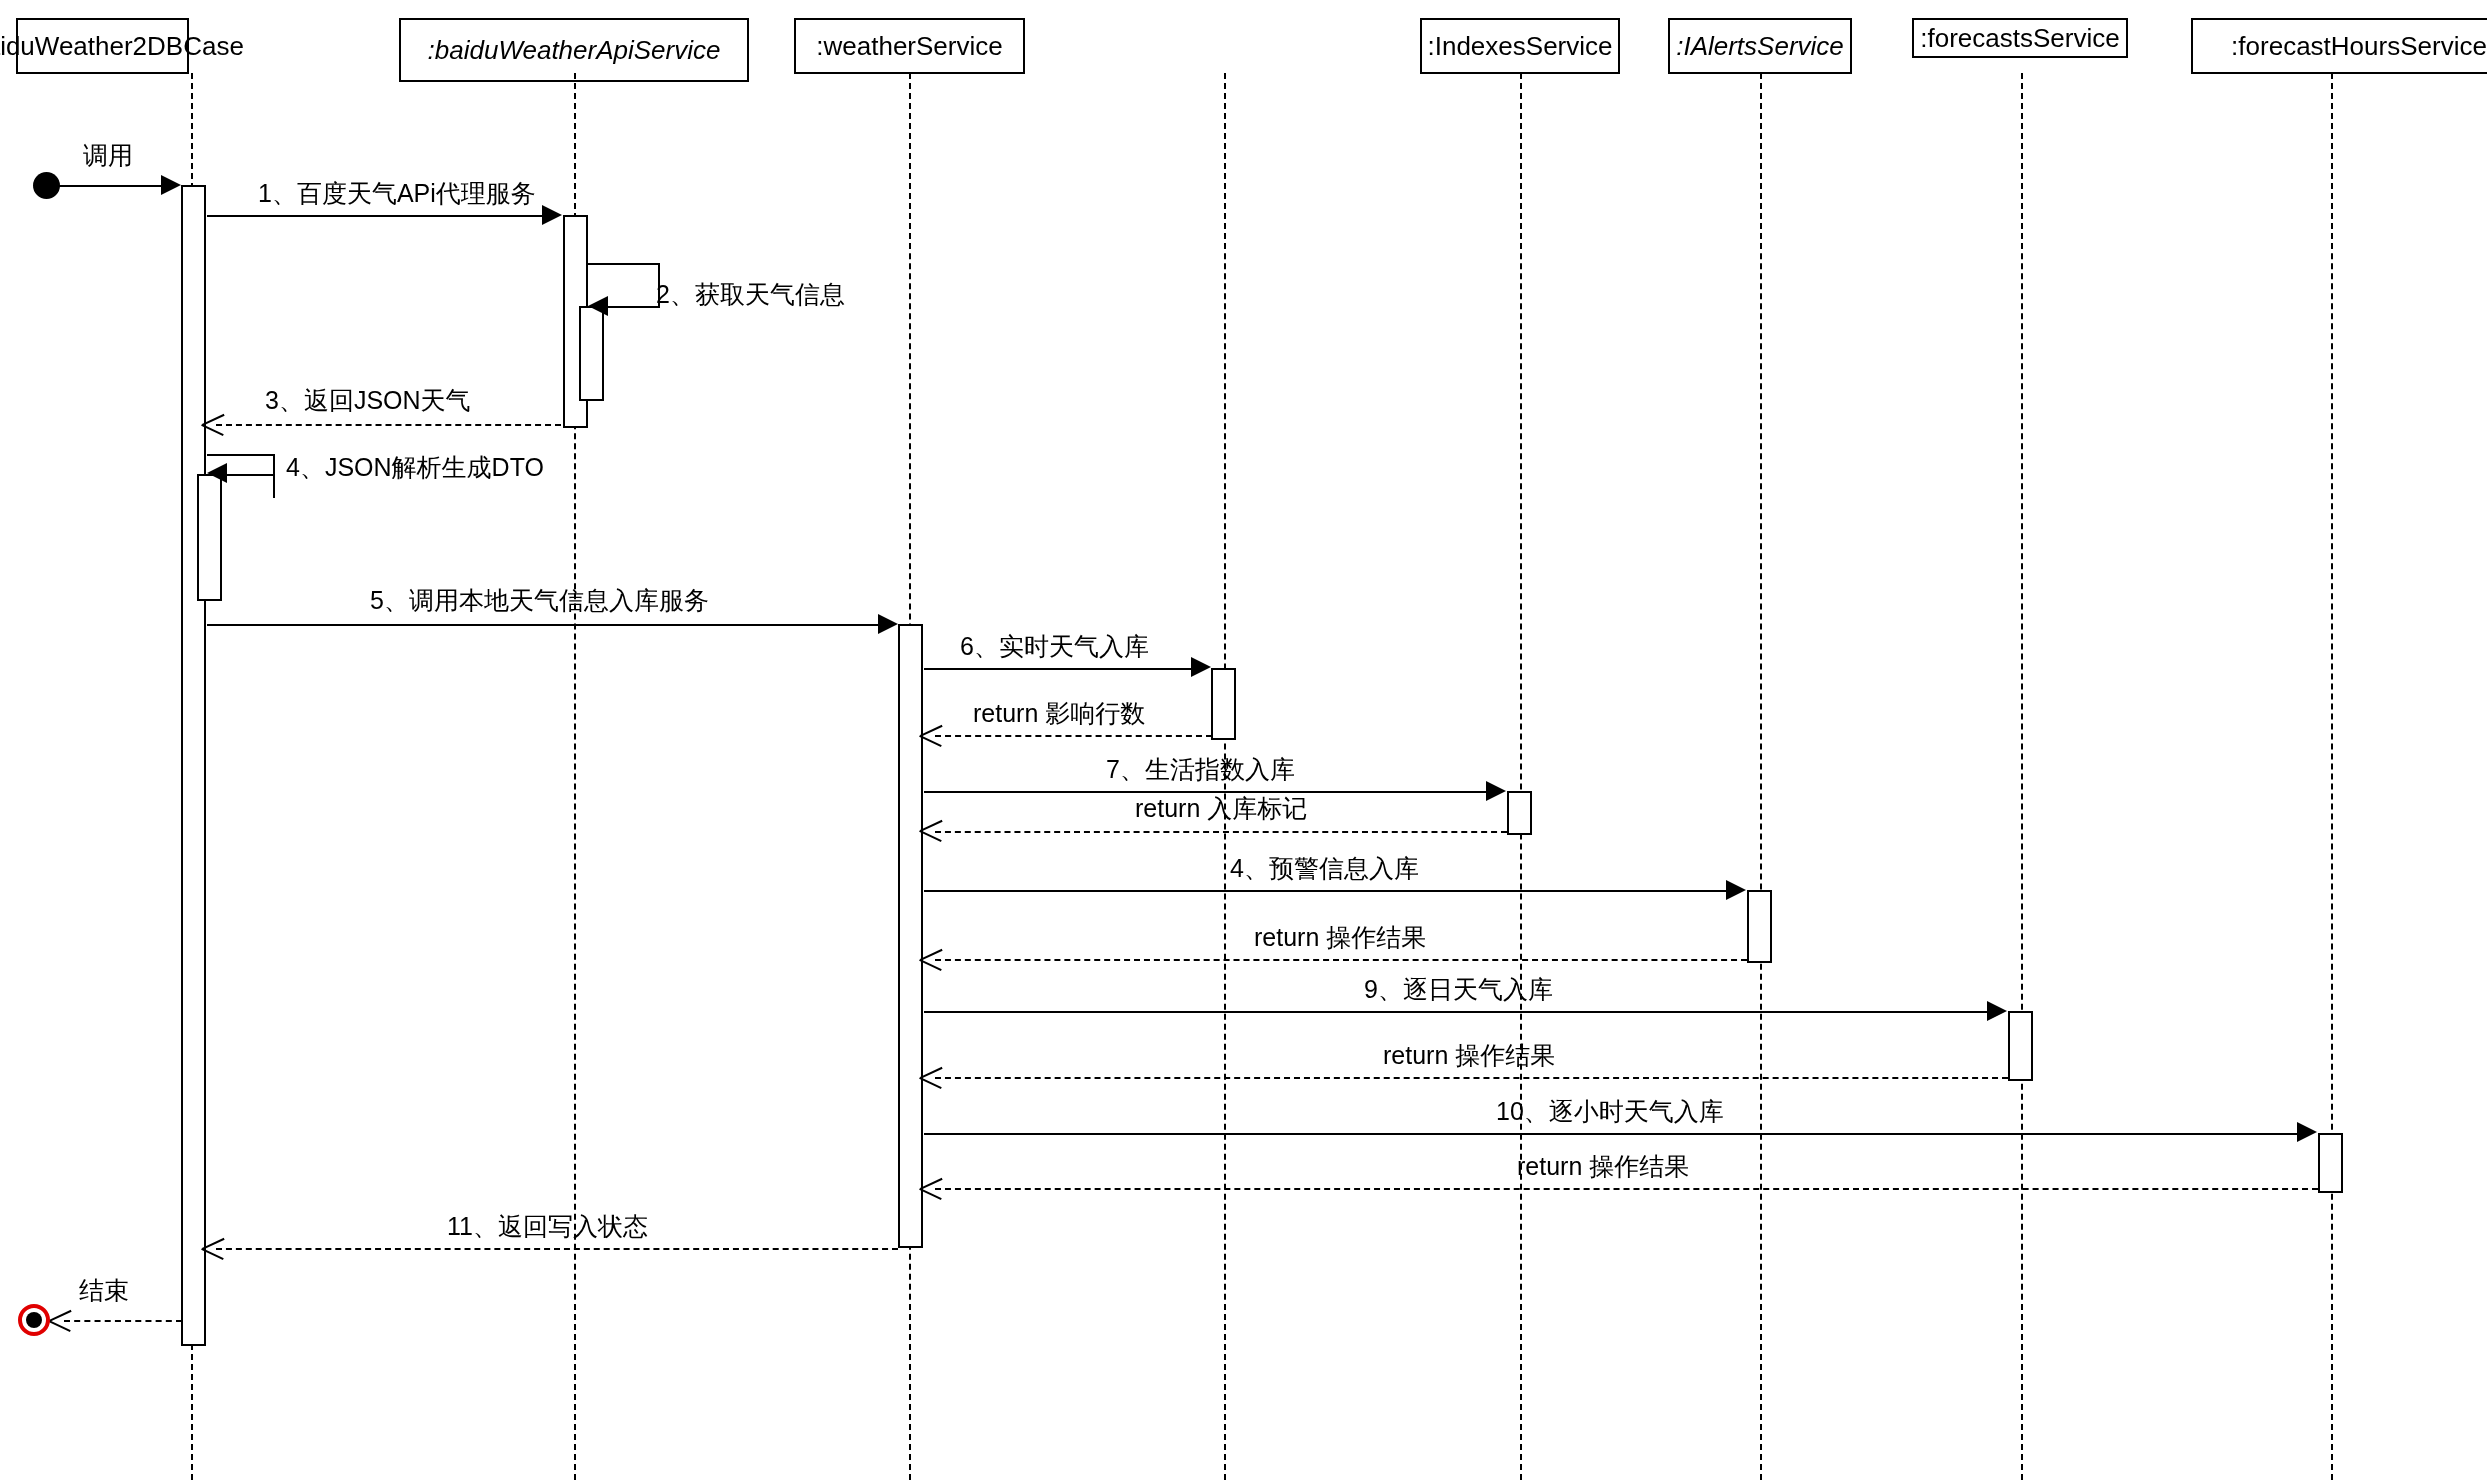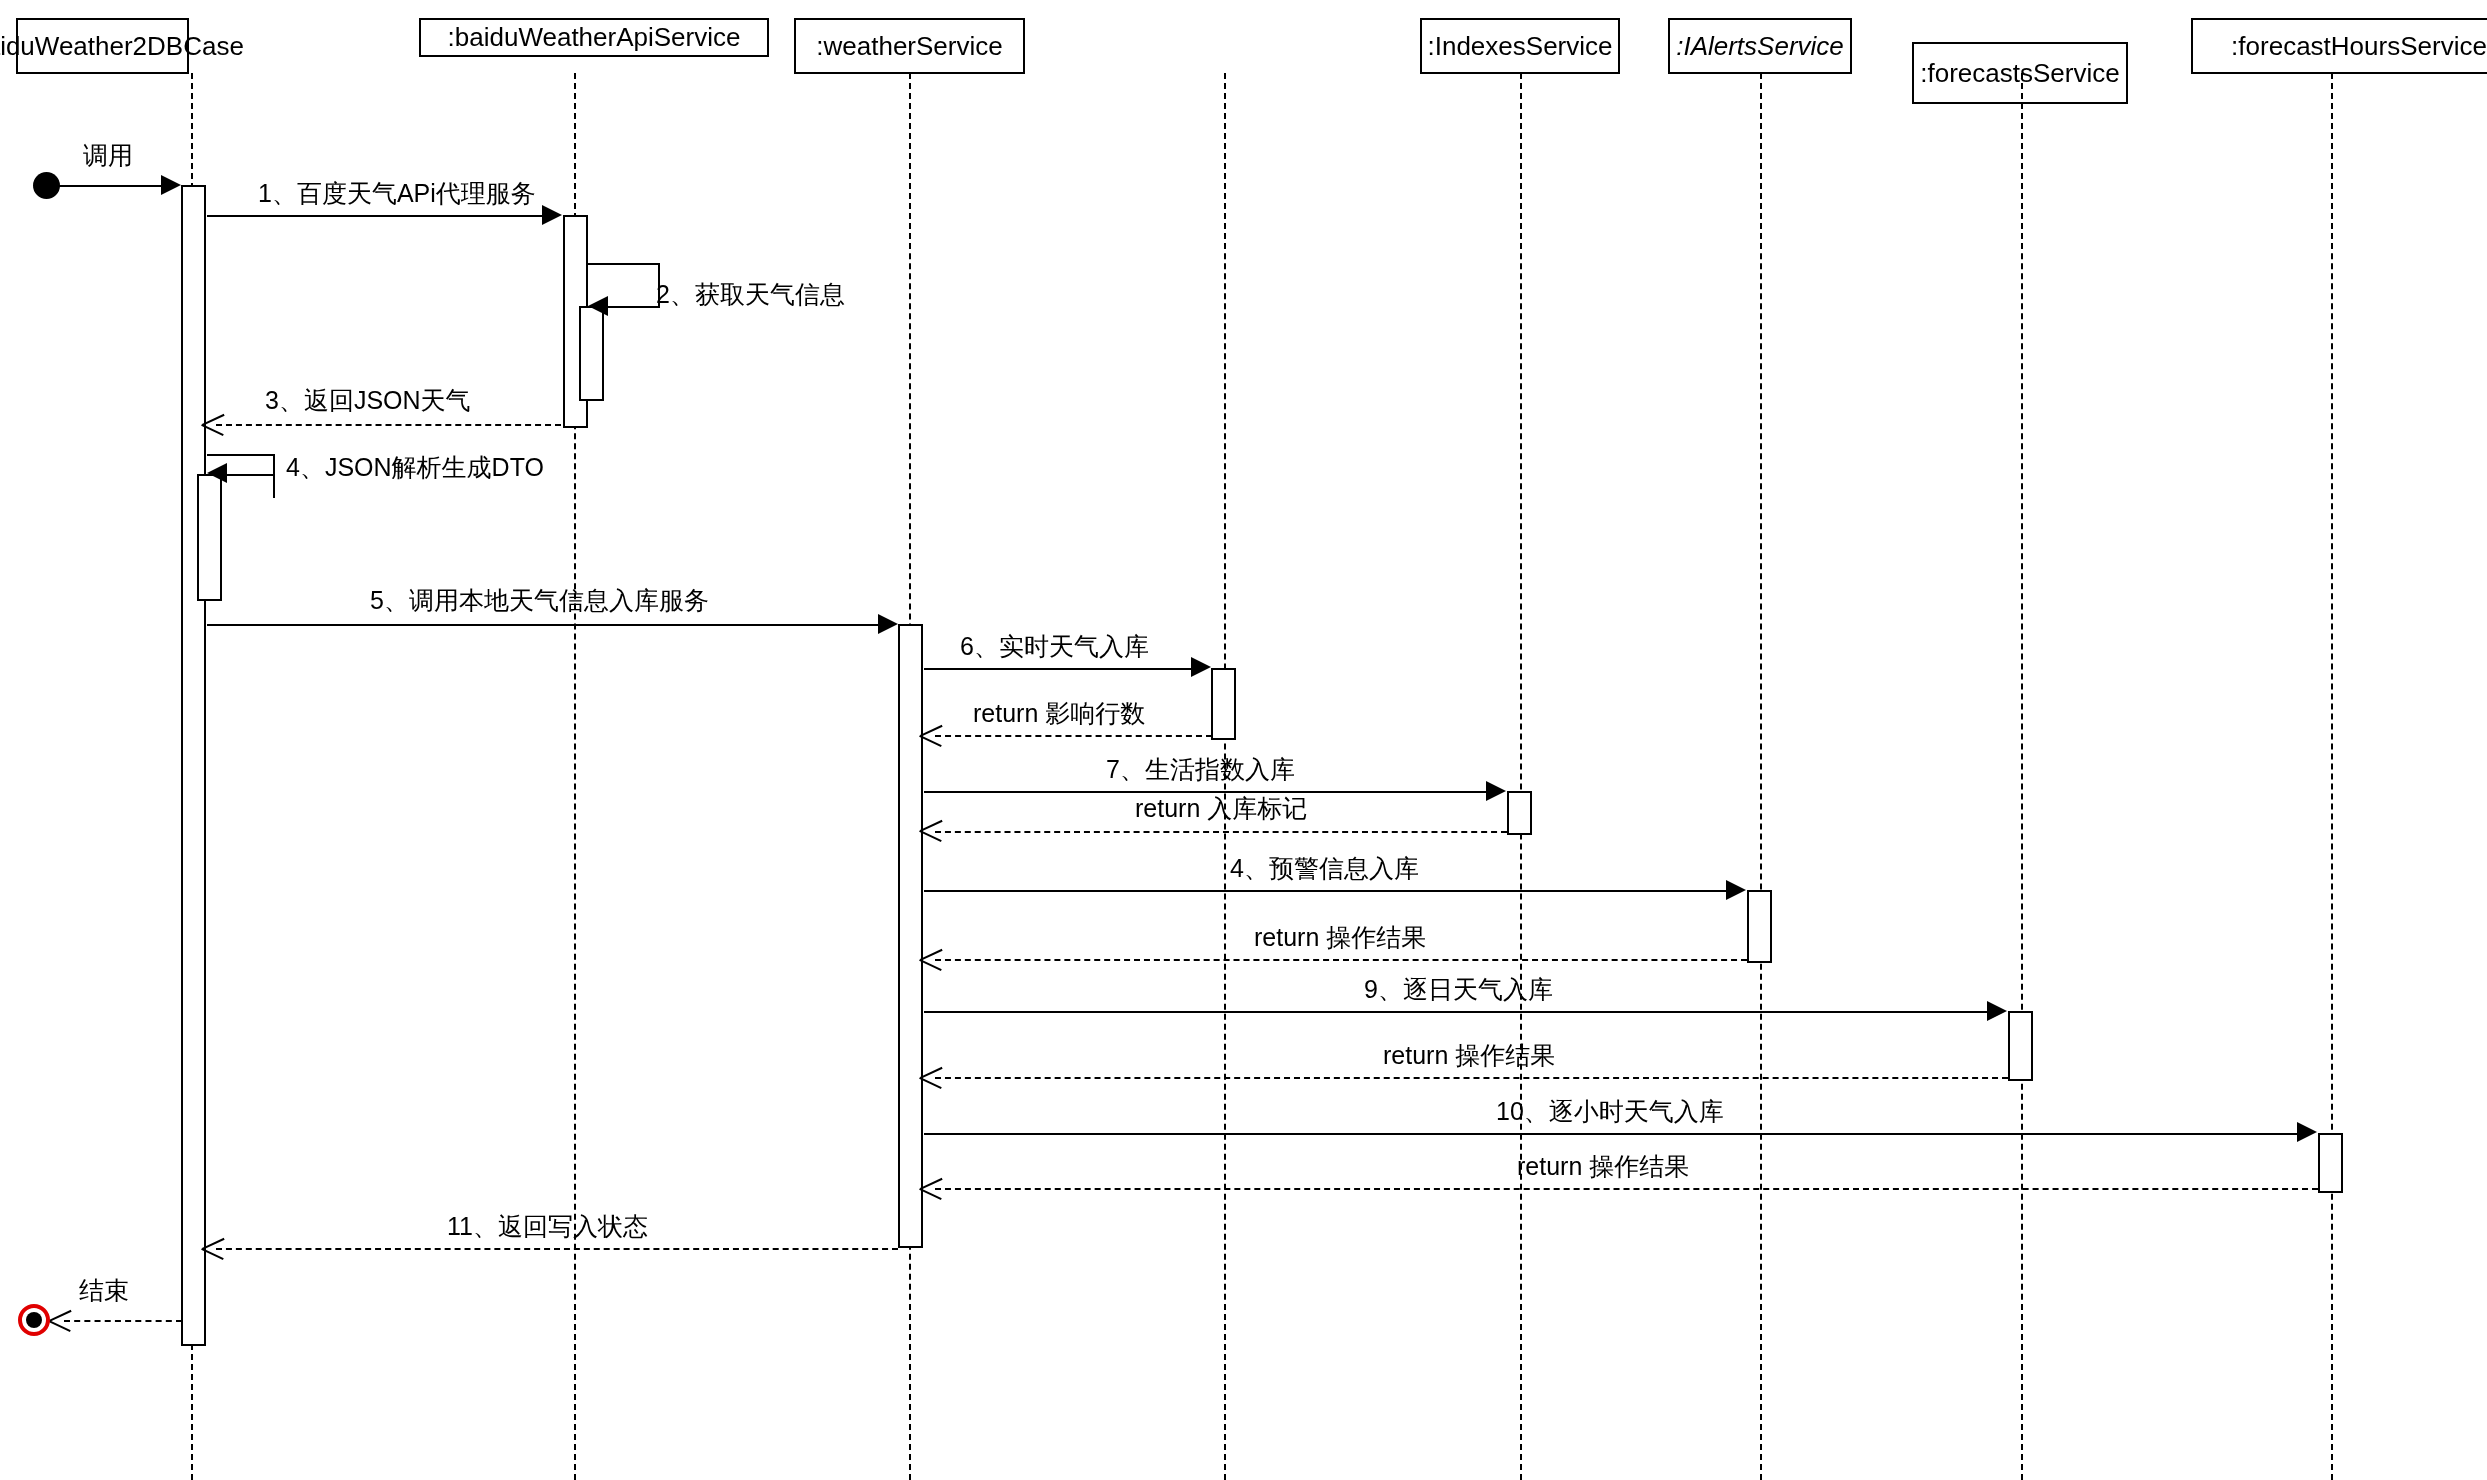--- a/index.html
+++ b/index.html
@@ -25,33 +25,33 @@
   .selfcall{position:absolute;border:2.4px solid #000;border-left:none;box-sizing:border-box;background:transparent;}
 </style>
 </head>
 <body>
 
 <div id="canvas">
 
   <div class="participant" style="left:16px;top:17.5px;width:173px;height:56px;">
     <span>:BaiduWeather2DBCase</span>
   </div>
-  <div class="participant" style="left:419px;top:17.5px;width:350px;height:39px;">
+  <div class="participant" style="left:399px;top:17.5px;width:350px;height:64px;font-style:italic;">
     <span>:baiduWeatherApiService</span>
   </div>
   <div class="participant" style="left:794px;top:17.5px;width:231px;height:56px;">
     <span>:weatherService</span>
   </div>
   <div class="participant" style="left:1420px;top:17.5px;width:200px;height:56px;">
     <span>:IndexesService</span>
   </div>
   <div class="participant" style="left:1668px;top:17.5px;width:184px;height:56px;font-style:italic;">
     <span>:IAlertsService</span>
   </div>
-  <div class="participant" style="left:1912px;top:17.5px;width:216px;height:62px;margin-top:24px;">
+  <div class="participant" style="left:1912px;top:17.5px;width:216px;height:40px;">
     <span>:forecastsService</span>
   </div>
   <div class="participant" style="left:2191px;top:17.5px;width:336px;height:56px;">
     <span>:forecastHoursService</span>
   </div>
 
   <div class="lifeline" style="left:191px;top:73px;height:1407px;"></div>
   <div class="lifeline" style="left:574px;top:73px;height:1407px;"></div>
   <div class="lifeline" style="left:909px;top:73px;height:1407px;"></div>
   <div class="lifeline" style="left:1224px;top:73px;height:1407px;"></div>

